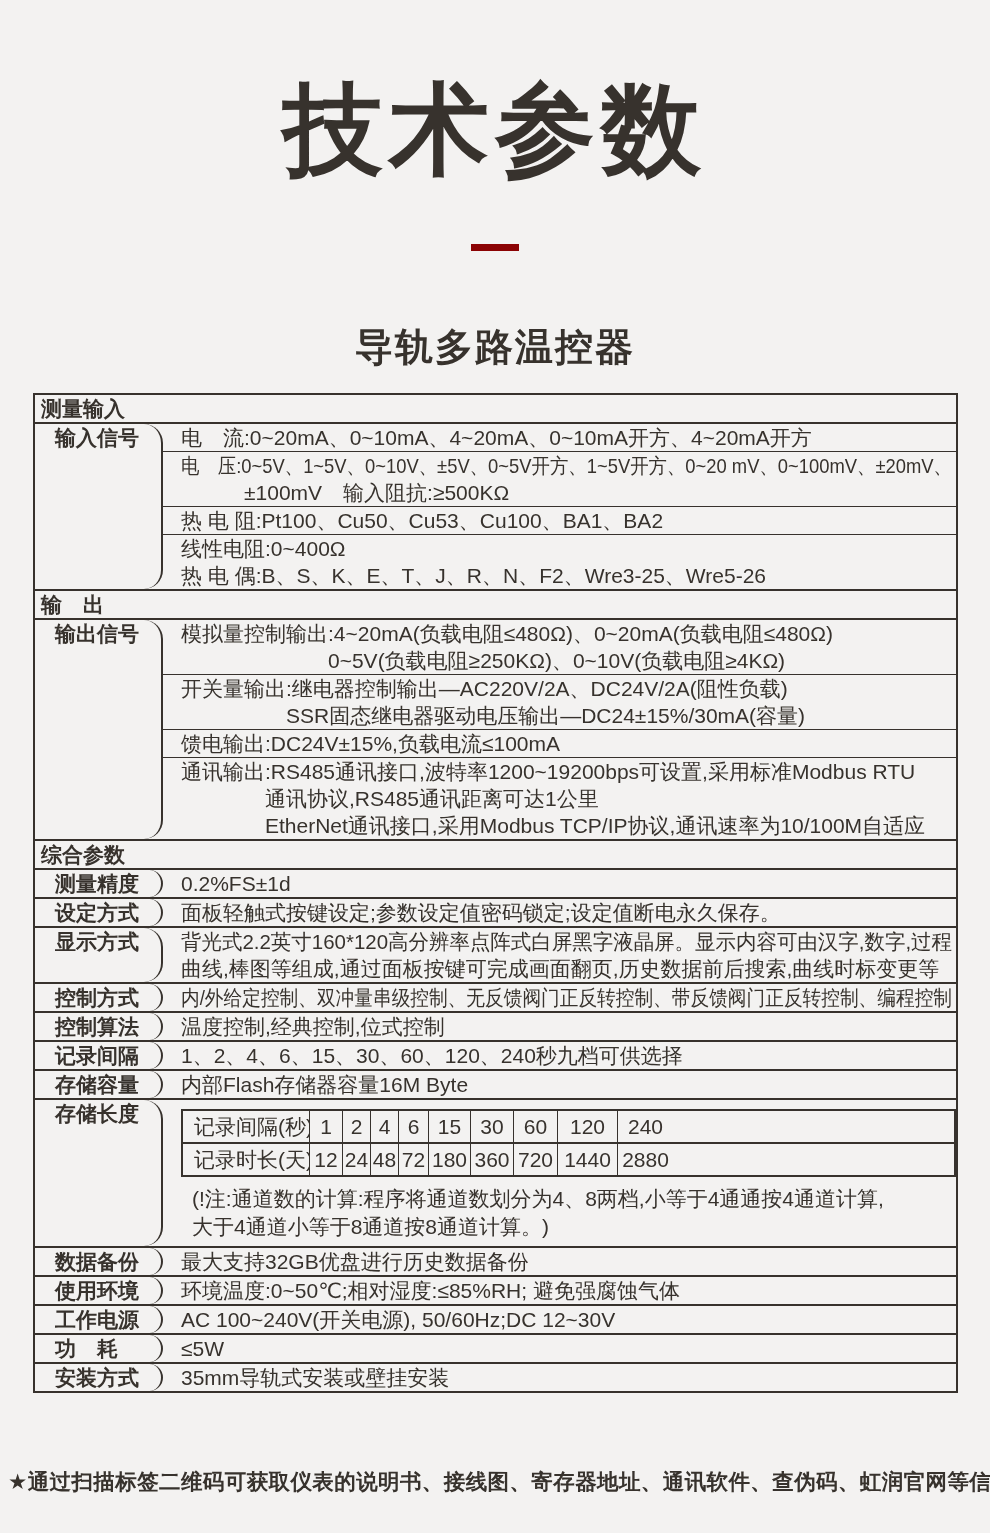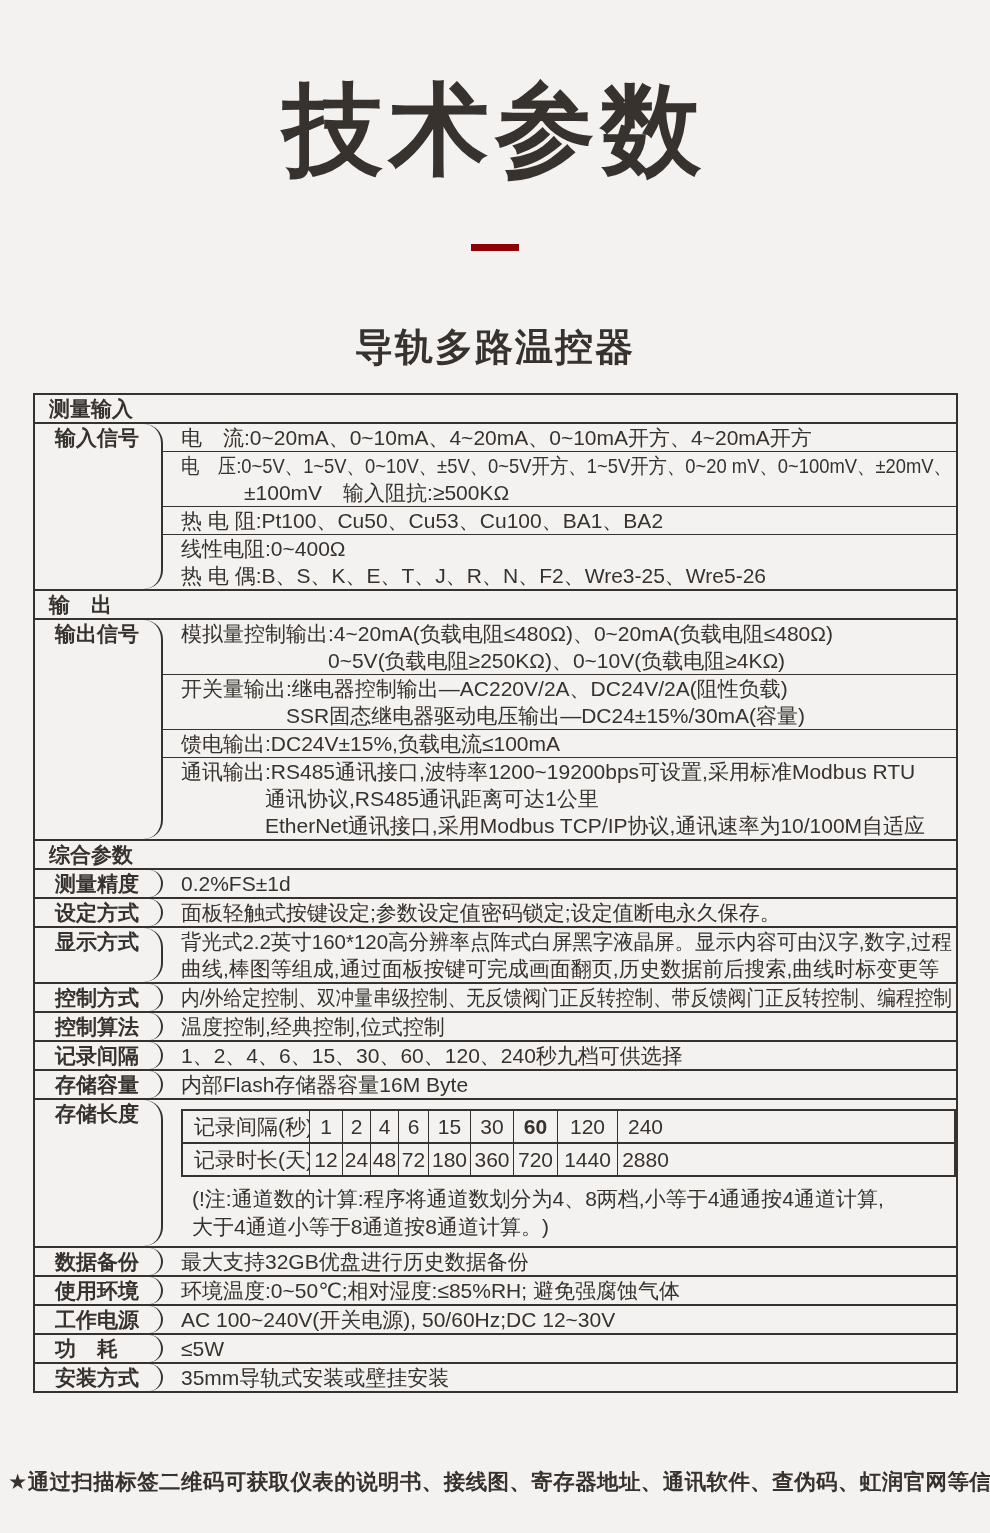--- a/index.html
+++ b/index.html
@@ -27,21 +27,21 @@
   }
   .spec-table{
     position:absolute;left:33px;top:393px;width:925px;
     box-sizing:border-box;
     border:2px solid #37322d;
     font-size:21px;line-height:27px;
   }
   .trow{display:flex;border-top:2px solid #37322d;align-items:stretch;}
   .trow:first-child{border-top:none;}
   .section-label{
-    width:100%;padding-left:14px;height:27px;line-height:27px;
+    width:100%;padding-left:6px;height:27px;line-height:27px;
     font-weight:600;
   }
   .label-cell{
     flex:0 0 128px;box-sizing:border-box;
     border-right:2px solid #37322d;
     padding-left:20px;padding-top:0;
     font-weight:600;
     border-radius:19px;
   }
   .content-cell{flex:1 1 auto;min-width:0;display:flex;flex-direction:column;}
@@ -190,21 +190,21 @@
       <div class="content-cell storage-content">
         <div class="mini-table">
           <div class="mini-row">
             <div class="mini-cell" style="width: 126px;">记录间隔(秒)</div>
             <div class="mini-cell" style="width: 33px;">1</div>
             <div class="mini-cell" style="width: 28px;">2</div>
             <div class="mini-cell" style="width: 28px;">4</div>
             <div class="mini-cell" style="width: 30px;">6</div>
             <div class="mini-cell" style="width: 42px;">15</div>
             <div class="mini-cell" style="width: 43px;">30</div>
-            <div class="mini-cell" style="width: 44px; font-weight: bold;">60</div>
+            <div class="mini-cell" style="width: 44px;">60</div>
             <div class="mini-cell" style="width: 60px;">120</div>
             <div class="mini-cell" style="width: 56px;">240</div>
           </div>
           <div class="mini-row">
             <div class="mini-cell" style="width: 126px;">记录时长(天)</div>
             <div class="mini-cell" style="width: 33px;">12</div>
             <div class="mini-cell" style="width: 28px;">24</div>
             <div class="mini-cell" style="width: 28px;">48</div>
             <div class="mini-cell" style="width: 30px;">72</div>
             <div class="mini-cell" style="width: 42px;">180</div>

